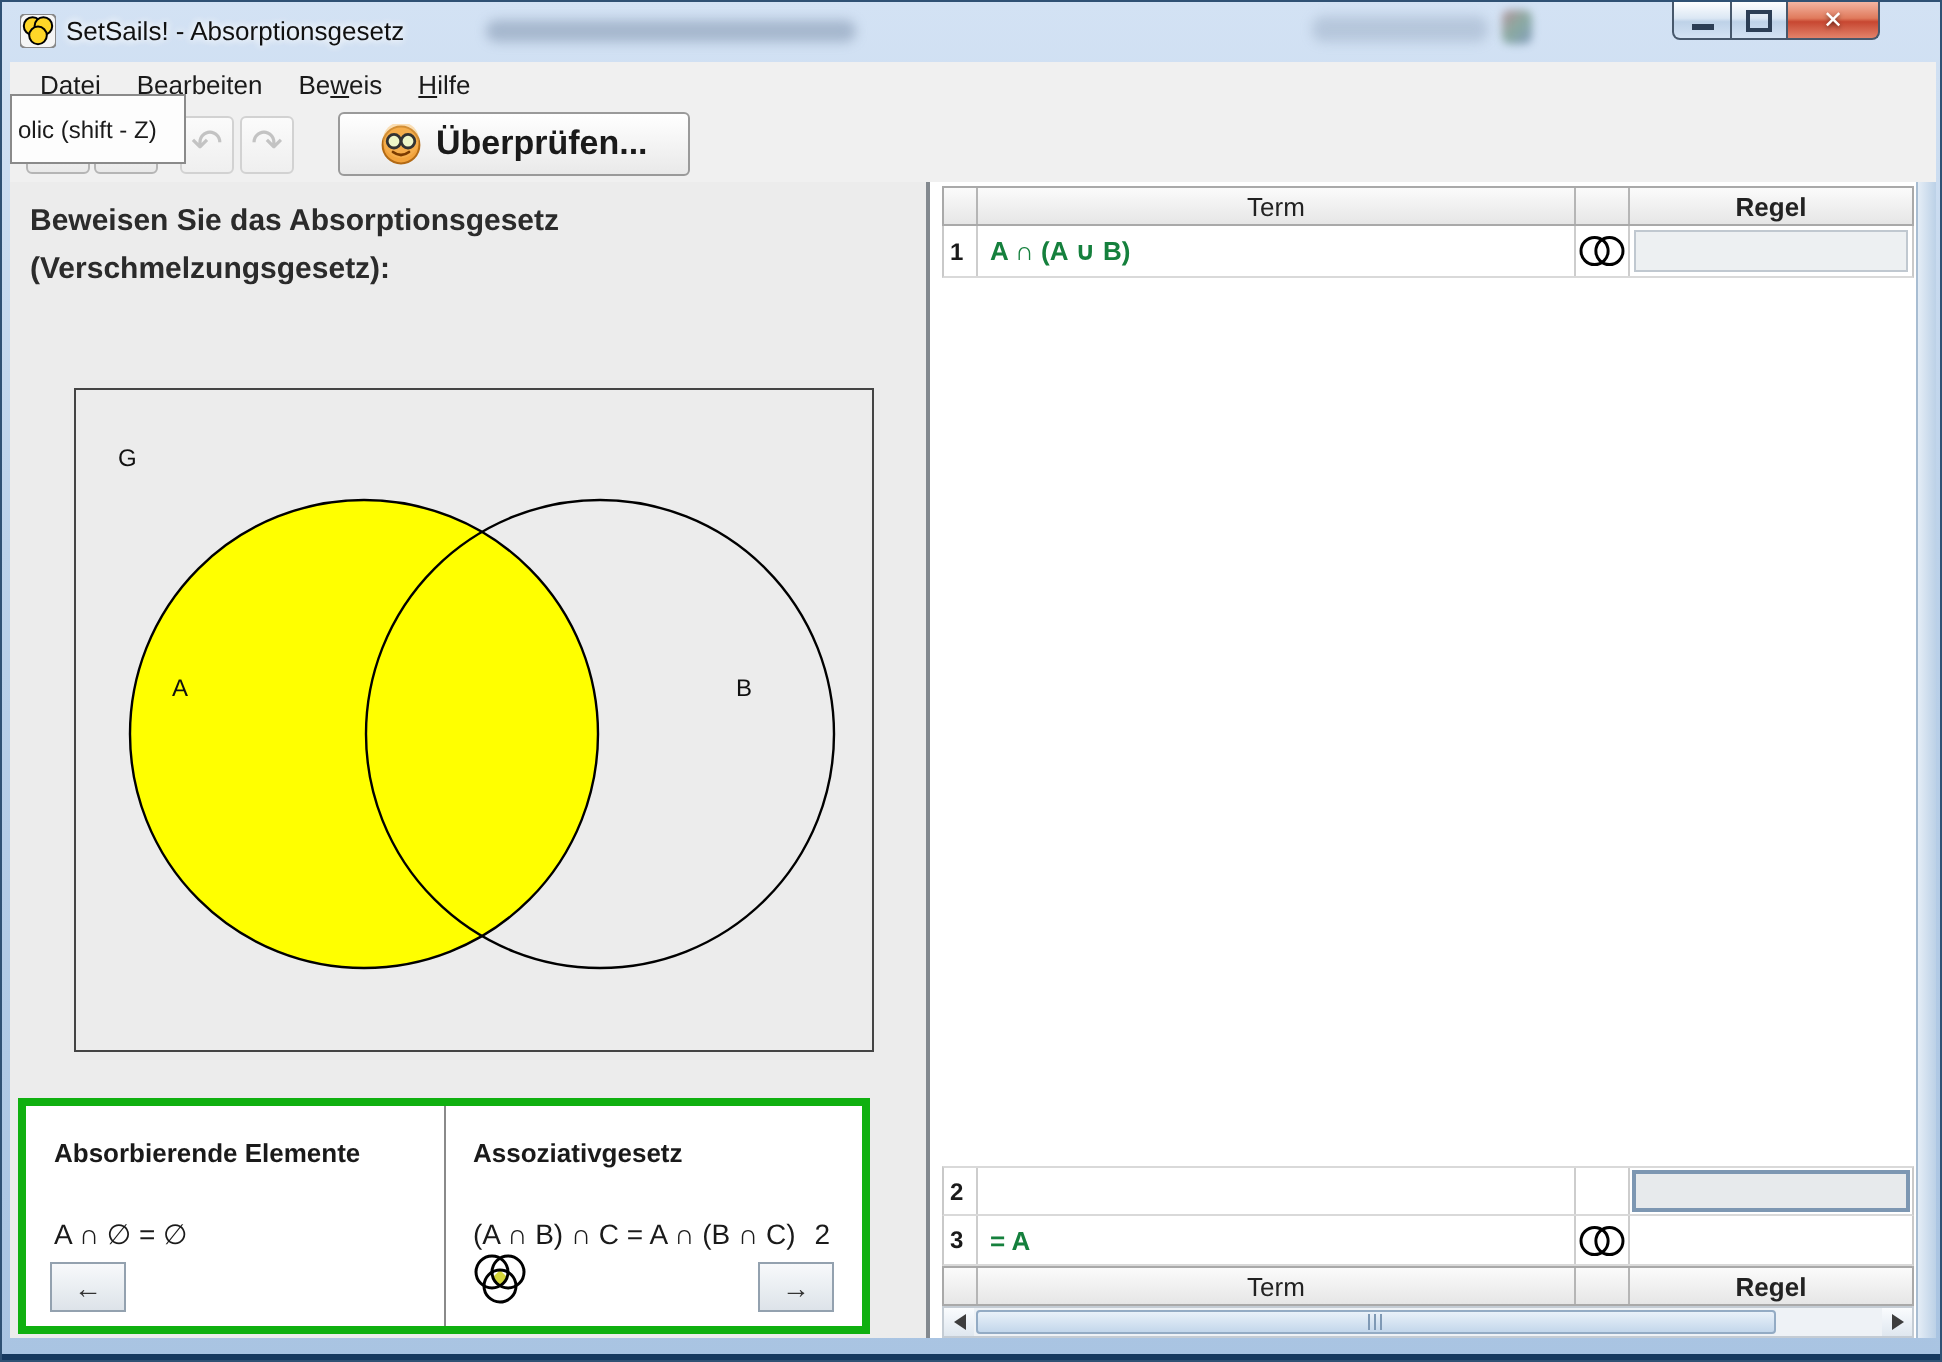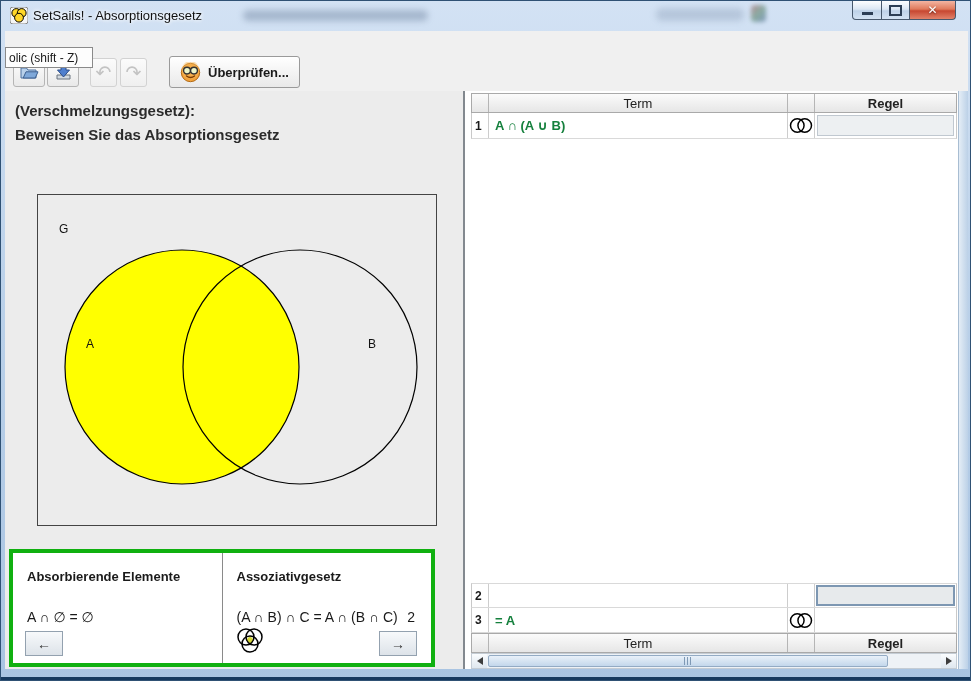--- a/index.html
+++ b/index.html
@@ -1,21 +1,21 @@
 <!DOCTYPE html>
 <html><head>
 <meta charset="utf-8">
 <style>
   html,body{margin:0;padding:0;}
   body{width:971px;height:681px;position:relative;font-family:"Liberation Sans","DejaVu Sans",sans-serif;background:#777;overflow:hidden;}
 
   
   .window{position:absolute;inset:0;background:linear-gradient(180deg,#d3e2f4 0%,#bcd2ea 40%,#a9c4e2 100%);border:1px solid #2f5174;box-sizing:border-box;}
   .window::after{content:"";position:absolute;left:0;right:0;bottom:0;height:3px;background:#16395f;}
-  .titlebar{position:absolute;top:0;left:0;right:0;height:46px;}
+  .titlebar{position:absolute;top:0;left:0;right:16px;height:46px;}
   .app-icon{position:absolute;left:9px;top:6px;width:18px;height:17px;}
   .title-text{position:absolute;left:32px;top:7px;font-size:13px;color:#111;text-shadow:0 0 4px #fff,0 0 4px #fff;}
   .smudge{position:absolute;border-radius:6px;filter:blur(3px);}
   .s1{left:242px;top:9px;width:185px;height:11px;background:rgba(95,115,145,.38);}
   .s2{left:655px;top:7px;width:88px;height:13px;background:rgba(120,140,165,.30);}
   .s3{left:750px;top:4px;width:15px;height:17px;background:linear-gradient(135deg,#9f5050,#4f7f5f,#40608f);opacity:.55;filter:blur(2px);border-radius:4px;}
   .win-controls{position:absolute;top:0;right:14px;display:flex;}
   .wbtn{height:19px;border:1px solid #47586c;border-top:none;display:flex;align-items:center;justify-content:center;box-sizing:border-box;}
   .wbtn.min{width:30px;border-radius:0 0 0 4px;background:linear-gradient(180deg,#fdfeff,#dbe7f4 45%,#bed2e8 55%,#d3e2f3);}
   .wbtn.max{width:28px;border-left:none;background:linear-gradient(180deg,#fdfeff,#dbe7f4 45%,#bed2e8 55%,#d3e2f3);}
@@ -28,24 +28,24 @@
 
   .menubar{position:absolute;top:0;left:0;right:0;height:22px;display:flex;align-items:center;padding-left:6px;font-size:13px;color:#1a1a1a;}
   .menu-item{padding:2px 9px;cursor:default;}
   .mkey{text-decoration:underline;}
 
   .toolbar{position:absolute;top:22px;left:0;right:0;height:38px;border-bottom:1px solid #cfcfcf;display:flex;align-items:center;padding-left:8px;}
   .tbtn{border:1px solid #b5b5b5;border-radius:3px;background:linear-gradient(180deg,#ffffff,#e9e9e9);display:flex;align-items:center;justify-content:center;box-sizing:border-box;}
   .tbtn.ico{width:32px;height:29px;}
   .tbtn.dis{width:27px;height:29px;border-color:#d2d2d2;background:linear-gradient(180deg,#fbfbfb,#efefef);}
   .arrow-glyph{font-family:"DejaVu Sans",sans-serif;font-size:19px;color:#c3c3c3;line-height:1;}
-  .check-btn{height:32px;padding:0 10px;gap:7px;font-size:13px;font-weight:bold;color:#1a1a1a;border-color:#9a9a9a;}
+  .check-btn{height:32px;padding:0 20px;gap:7px;font-size:17px;font-weight:bold;color:#1a1a1a;border-color:#9a9a9a;}
   .gap2{width:2px;} .gap11{width:11px;} .gap3{width:3px;} .gap22{width:22px;}
 
-  .tooltip{position:absolute;left:0;top:16px;width:88px;height:21px;background:#fdfdfd;border:1px solid #8a8a8a;z-index:50;font-size:12px;color:#1a1a1a;display:flex;align-items:center;padding-left:3px;box-sizing:border-box;}
+  .tooltip{position:absolute;left:0;top:16px;width:88px;height:35px;background:#fdfdfd;border:1px solid #8a8a8a;z-index:50;font-size:12px;color:#1a1a1a;display:flex;align-items:center;padding-left:3px;box-sizing:border-box;}
 
   .main{position:absolute;top:60px;left:0;width:963px;height:578px;}
   .left-panel{position:absolute;left:0;top:0;width:458px;height:578px;background:#ececec;}
   .panel-divider{position:absolute;left:458px;top:0;width:2px;height:578px;background:#83898f;}
   .right-panel{position:absolute;left:460px;top:0;width:503px;height:578px;background:#fff;}
 
   
   .heading{position:absolute;left:10px;top:8px;font-size:15px;font-weight:bold;color:#2b2b2b;line-height:24px;}
   .venn-box{position:absolute;left:32px;top:103px;width:398px;height:330px;border:1px solid #444;background:#ececec;}
   .venn-box svg text{font-family:"Liberation Sans",sans-serif;font-size:12px;fill:#111;}
@@ -111,20 +111,26 @@
           <span class="maxrect"></span>
         </div>
       <div class="wbtn close">
           <span>✕</span>
         </div>
     </div>
   </div>
 
   <div class="content">
 
+    <div class="menubar">
+      <span class="menu-item"><span class="mpre"></span><span class="mkey">D</span><span class="mpost">atei</span></span>
+      <span class="menu-item"><span class="mpre"></span><span class="mkey">B</span><span class="mpost">earbeiten</span></span>
+      <span class="menu-item"><span class="mpre">Be</span><span class="mkey">w</span><span class="mpost">eis</span></span>
+      <span class="menu-item"><span class="mpre"></span><span class="mkey">H</span><span class="mpost">ilfe</span></span>
+    </div>
 
     <div class="toolbar">
       <div class="tbtn ico">
         <svg width="19" height="15" viewBox="0 0 19 15">
           <path d="M1 13 L1 3 L6.5 3 L8 5 L16 5 L16 13 Z" fill="#b8d0ea" stroke="#4a6f9e"></path>
           <path d="M3.2 13 L6 6.8 L18 6.8 L15.2 13 Z" fill="#7fa8d9" stroke="#3c5f8f"></path>
         </svg>
       </div>
       <span class="gap2"></span>
       <div class="tbtn ico">
@@ -156,22 +162,22 @@
     </div>
 
     <div class="tooltip">
         <span>olic (shift - Z)</span>
       </div>
 
     <div class="main">
 
       <div class="left-panel">
         <div class="heading">
+          <div>Beweisen Sie das Absorptionsgesetz</div>
           <div>(Verschmelzungsgesetz):</div>
-          <div>Beweisen Sie das Absorptionsgesetz</div>
         </div>
 
         <div class="venn-box">
           <svg width="398" height="330" viewBox="0 0 398 330">
             <circle cx="144" cy="172" r="117" fill="#ffff00" stroke="#000" stroke-width="1.2"></circle>
             <circle cx="262" cy="172" r="117" fill="none" stroke="#000" stroke-width="1.2"></circle>
             <text x="21" y="38">G</text>
             <text x="48" y="153">A</text>
             <text x="330" y="153">B</text>
           </svg>

